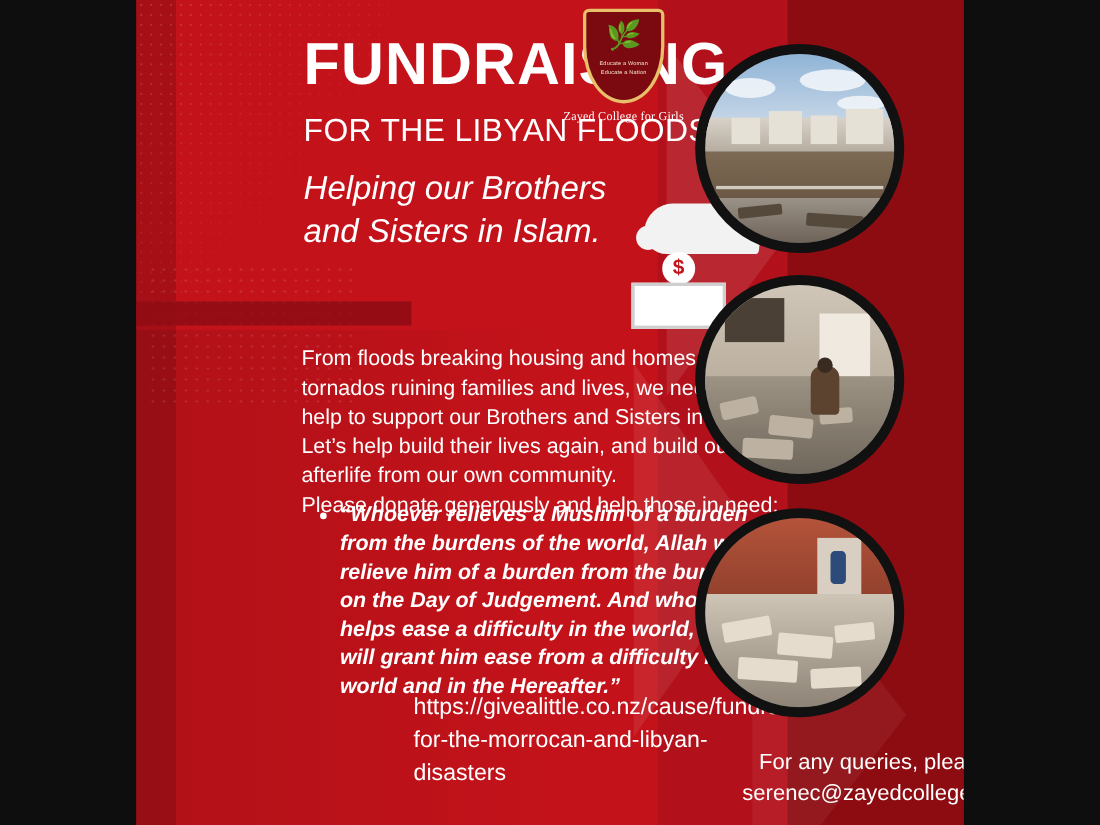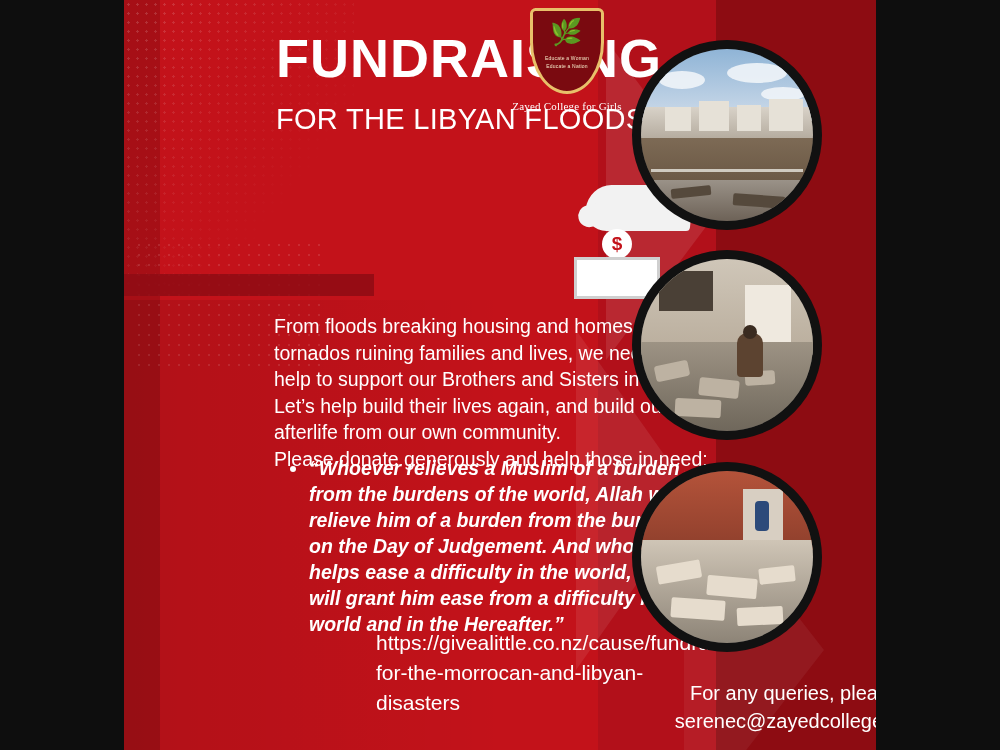--- a/index.html
+++ b/index.html
@@ -345,20 +345,22 @@
     <div class="chev c3"></div>
 
     <div class="dots"></div>
     <div class="dots2"></div>
     <div class="wedge"></div>
     <div class="bar-accent"></div>
 
     <div class="headline">
       <div class="h1">FUNDRAISING</div>
       <div class="h2">FOR THE LIBYAN FLOODS</div>
+      <div class="h3">Helping our Brothers</div>
+      <div class="h3" style="margin-top:0;">and Sisters in Islam.</div>
     </div>
 
     <div class="crest">
       <div class="shield">
         <div class="fern">🌿</div>
         <div class="motto">
           <div>Educate a Woman</div>
           <div>Educate a Nation</div>
         </div>
       </div>

